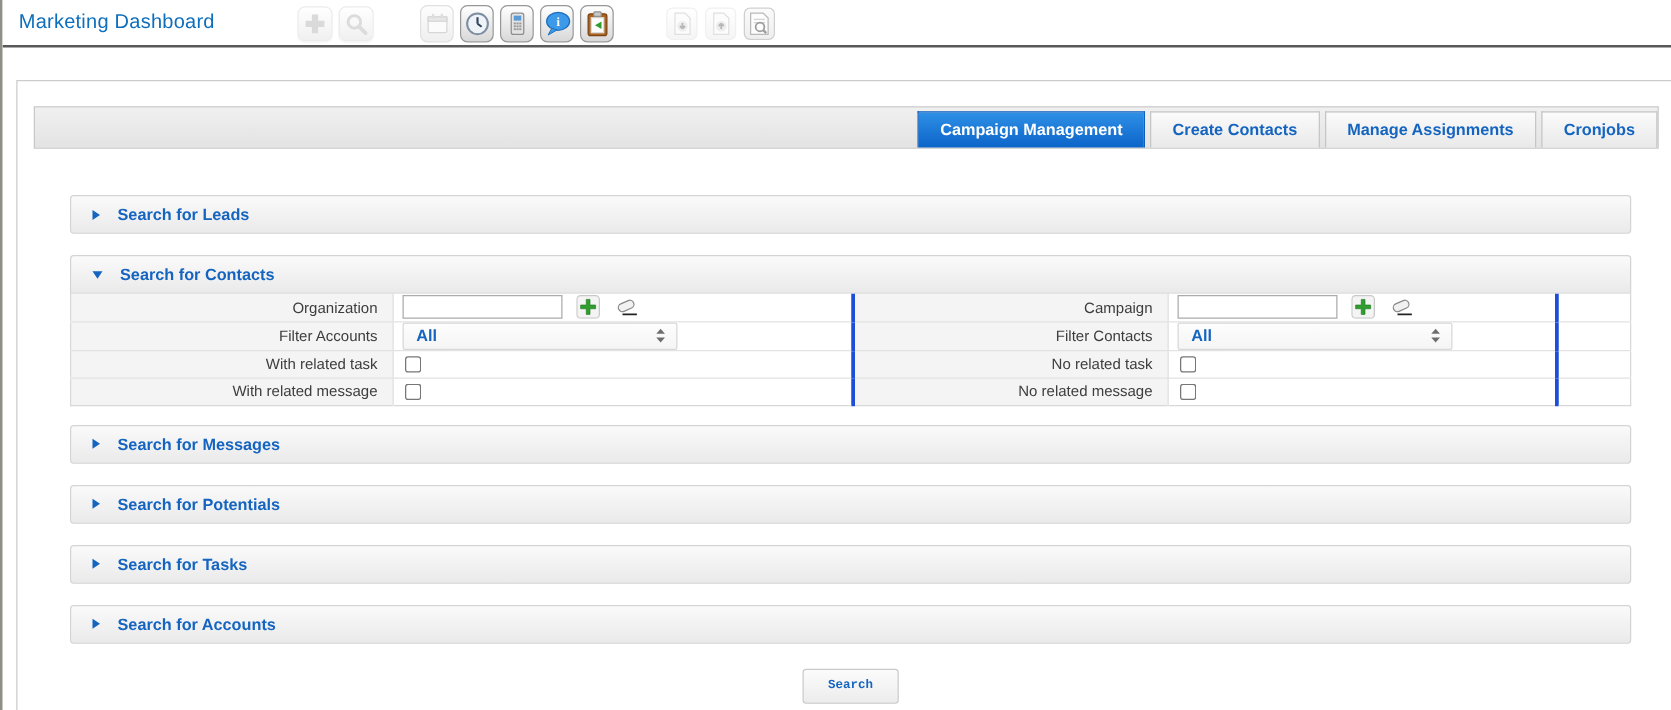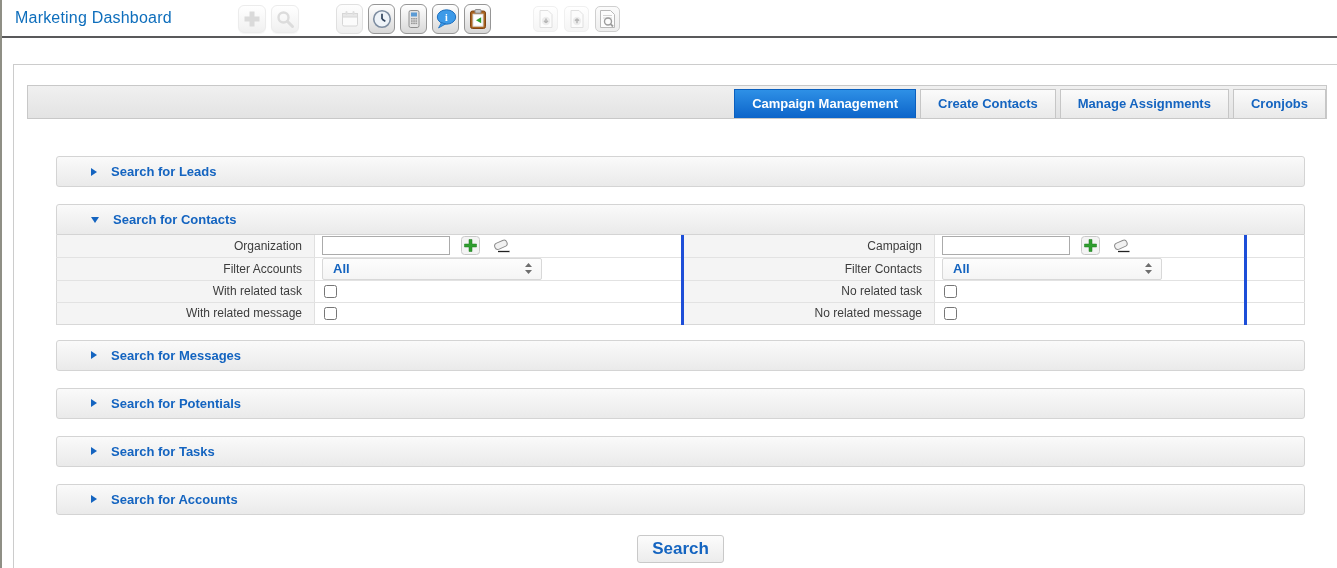--- a/index.html
+++ b/index.html
@@ -100,21 +100,21 @@
   .content { padding: 37px 33px 0 42px; }
   .acc { margin-bottom: 17px; }
   .acc.tight { margin-bottom: 15px; }
   .acc-h {
     height: 31px;
     display: flex;
     align-items: center;
     background: linear-gradient(#fafafa, #eaeaea);
     border: 1px solid #d4d4d4;
     border-radius: 3px;
-    padding-left: 34px;
+    padding-left: 17px;
     cursor: pointer;
   }
   .acc.open .acc-h { border-radius: 3px 3px 0 0; }
   .arr { display: inline-block; width: 0; height: 0; }
   .arr.right { border-left: 6px solid #1464c0; border-top: 4px solid transparent; border-bottom: 4px solid transparent; }
   .arr.down  { border-top: 6px solid #1464c0; border-left: 4px solid transparent; border-right: 4px solid transparent; }
   .acc-title { margin-left: 14px; font-size: 13px; font-weight: bold; color: #1464c0; }
 
   
   table.ftable {
@@ -167,22 +167,22 @@
   .selectbox .selval { flex: 1; font-size: 13px; font-weight: bold; color: #1464c0; }
   input[type="checkbox"] { width: 13px; height: 13px; margin-left: 2px; vertical-align: middle; }
 
   
   .btnrow { margin-top: 20px; text-align: center; }
   .search-btn {
     min-width: 77px; height: 28px;
     border: 1px solid #c9c9c9;
     border-radius: 3px;
     background: linear-gradient(#fcfcfc, #ececec);
-    font-family: Liberation Sans, sans-serif;
-    font-size: 17px;
+    font-family: Liberation Mono, monospace;
+    font-size: 10px;
     font-weight: bold;
     color: #1464c0;
     cursor: pointer;
     padding: 0 14px;
   }
 </style>
 </head>
 <body>
 
 <div>

